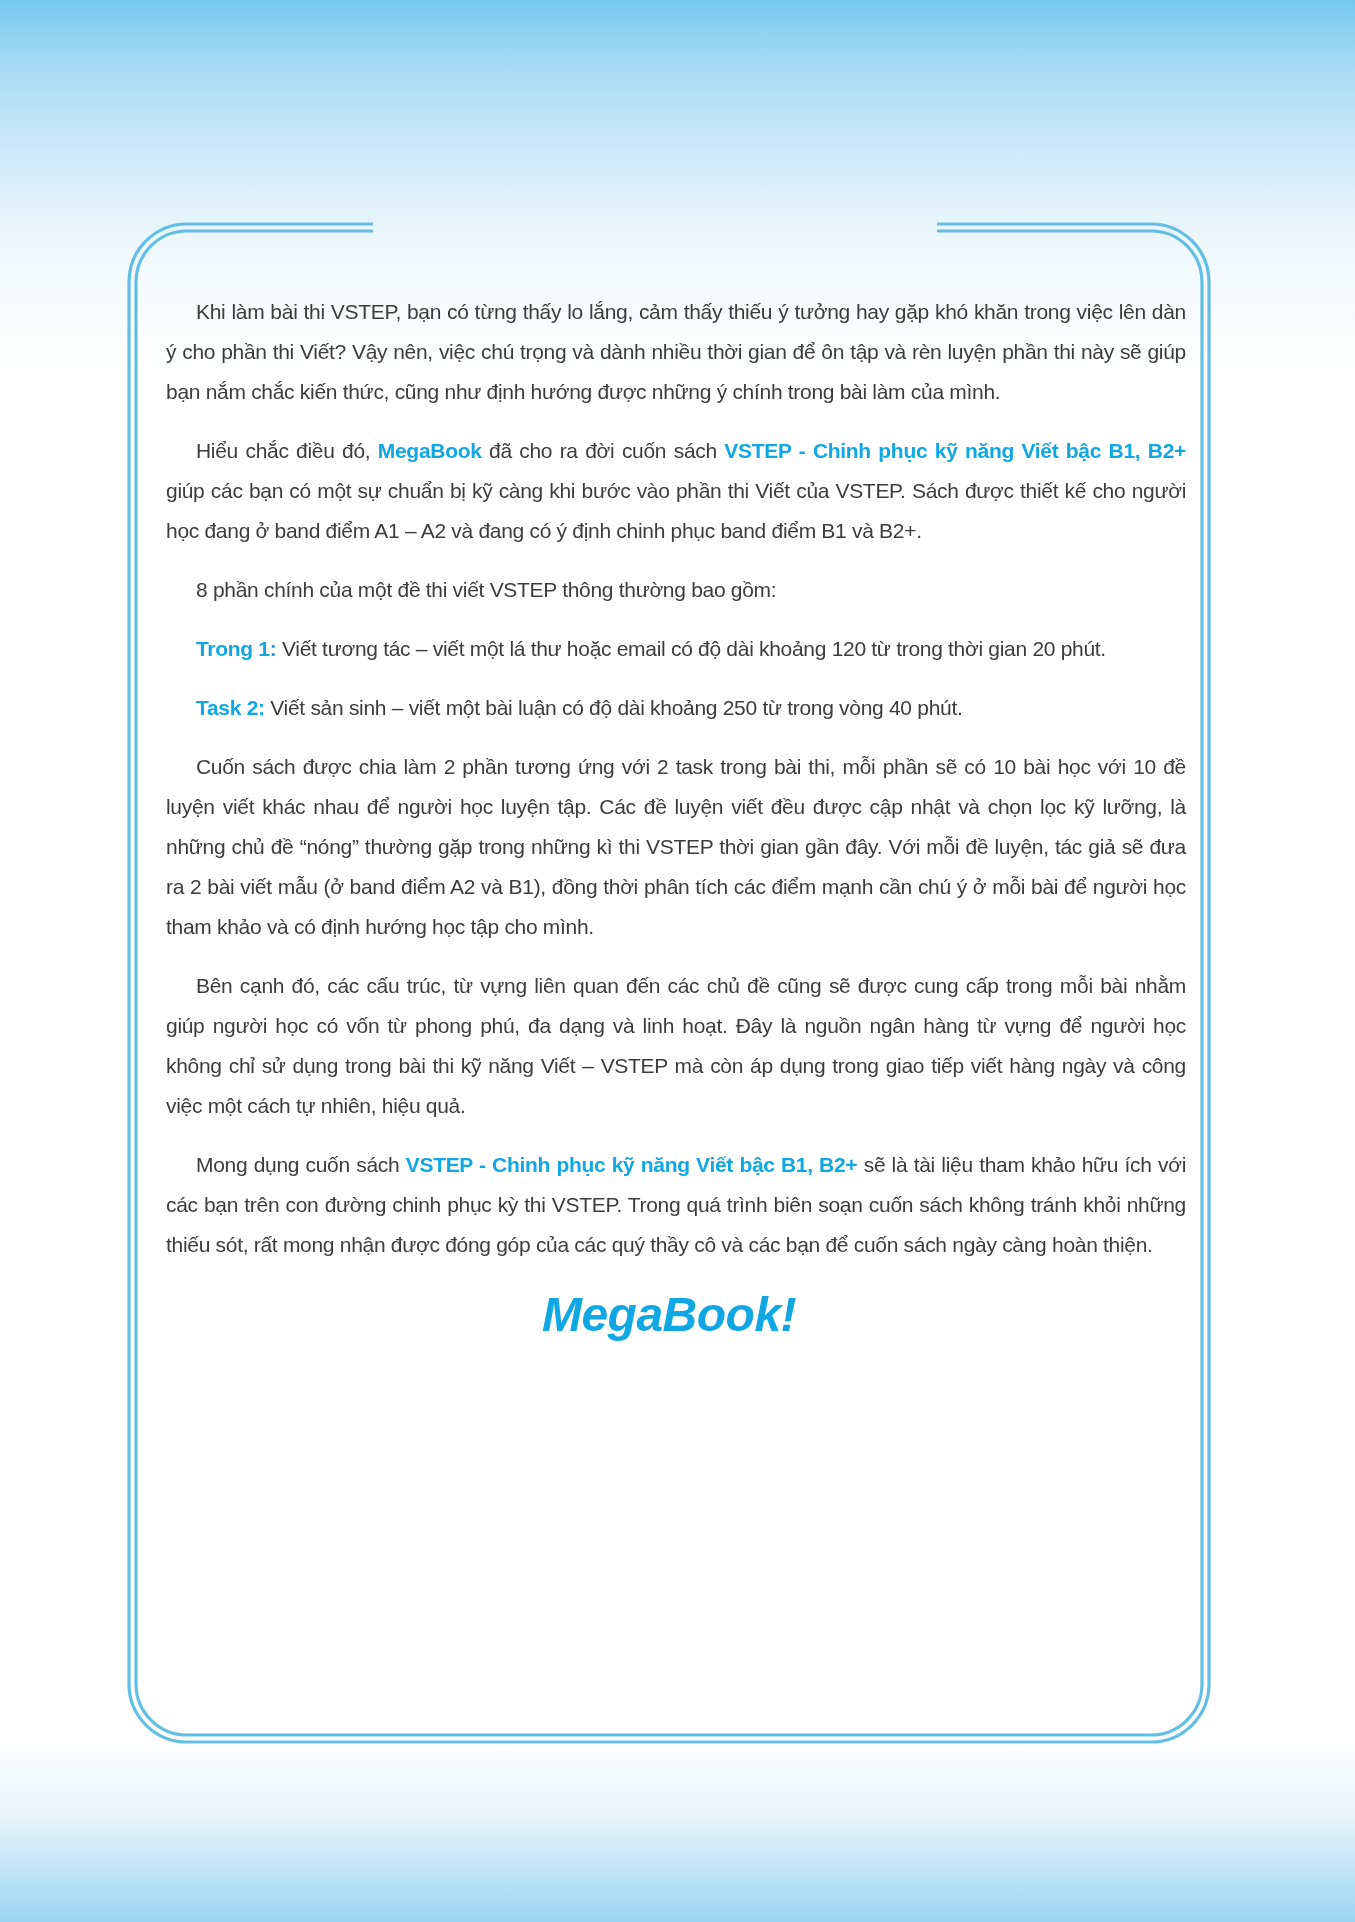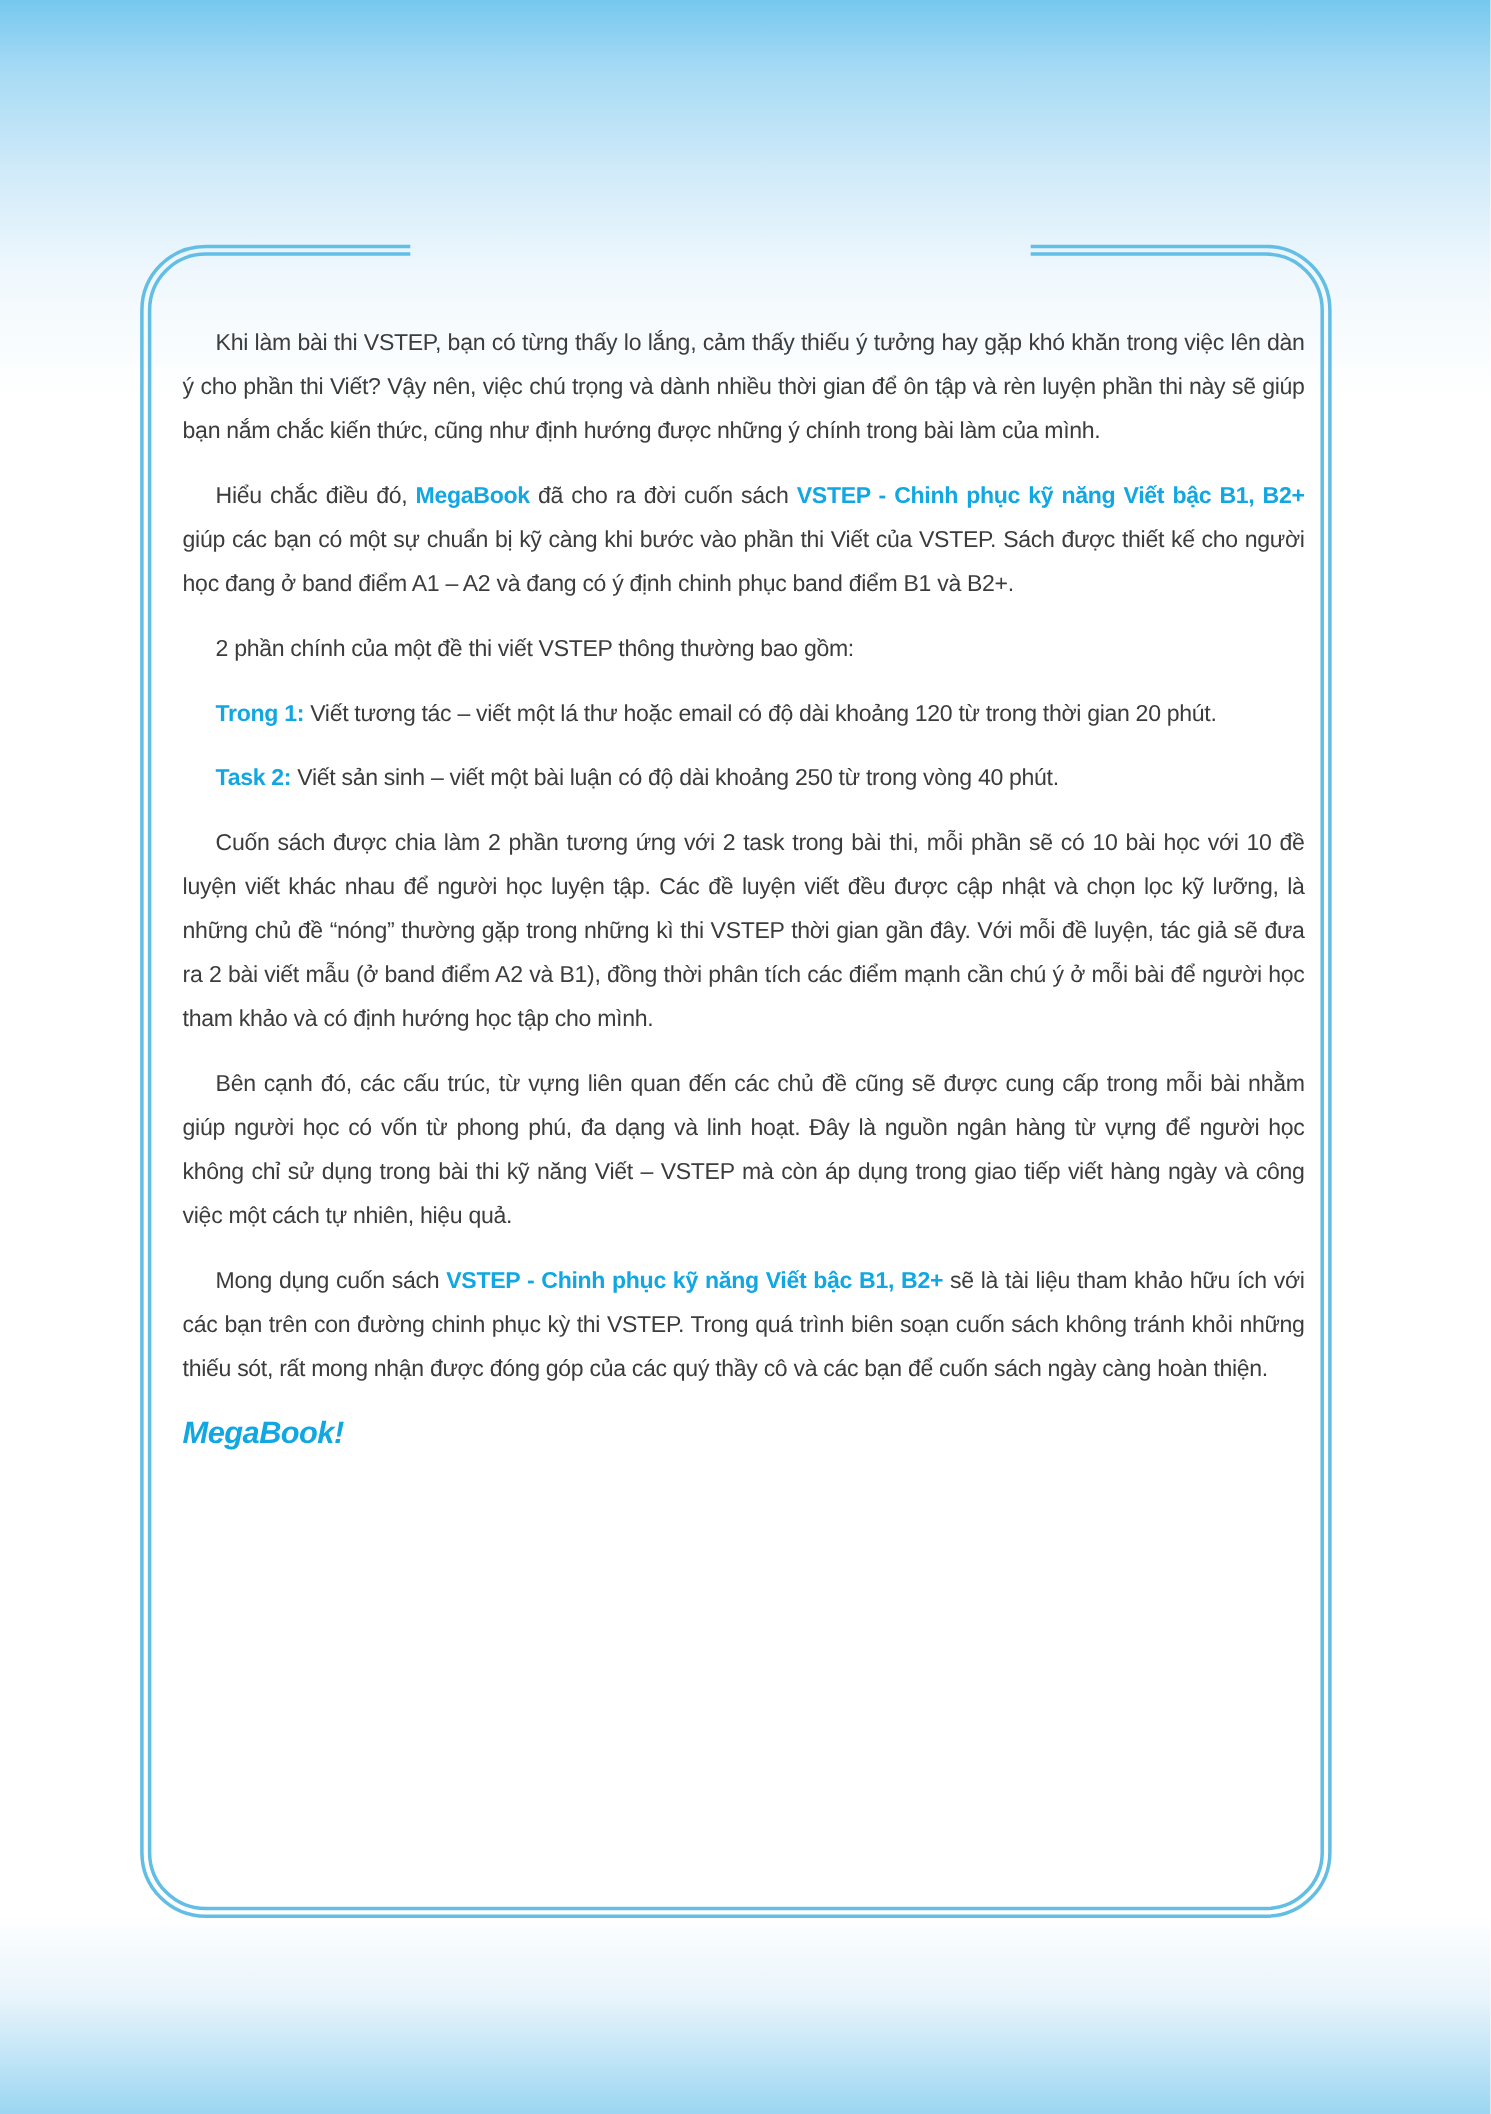--- a/index.html
+++ b/index.html
@@ -45,41 +45,41 @@
   p.para{
     margin:0 0 19px 0;
     font-size:21px;line-height:40px;
     color:var(--body);
     text-align:justify;text-indent:30px;
     letter-spacing:-0.3px;
   }
   p.para .blue{color:var(--accent);font-weight:bold;}
   .signature{
     margin-top:22px;padding-right:14px;
-    text-align:left;
-    font-size:28px;font-weight:bold;font-style:italic;
+    text-align:center;
+    font-size:48px;font-weight:bold;font-style:italic;
     color:var(--accent);letter-spacing:-0.5px;
   }
 </style>
 </head>
 <body>
 
 <div class="page">
 
 
   <svg class="frame-svg" width="1355" height="1922" viewBox="0 0 1355 1922" fill="none" xmlns="http://www.w3.org/2000/svg">
     <path d="M937 224 H1151 A58 58 0 0 1 1209 282 V1684 A58 58 0 0 1 1151 1742 H187 A58 58 0 0 1 129 1684 V282 A58 58 0 0 1 187 224 H373" stroke="#63BEE5" stroke-width="3.2" fill="none"></path>
     <path d="M937 231 H1151 A51 51 0 0 1 1202 282 V1684 A51 51 0 0 1 1151 1735 H187 A51 51 0 0 1 136 1684 V282 A51 51 0 0 1 187 231 H373" stroke="#63BEE5" stroke-width="3.2" fill="none"></path>
   </svg>
 
   <div class="content">
     <div id="paragraphs">
         <p class="para"><span>Khi làm bài thi VSTEP, bạn có từng thấy lo lắng, cảm thấy thiếu ý tưởng hay gặp khó khăn trong việc lên dàn ý cho phần thi Viết? Vậy nên, việc chú trọng và dành nhiều thời gian để ôn tập và rèn luyện phần thi này sẽ giúp bạn nắm chắc kiến thức, cũng như định hướng được những ý chính trong bài làm của mình.</span></p>
         <p class="para"><span>Hiểu chắc điều đó, </span><span class="blue">MegaBook</span><span> đã cho ra đời cuốn sách </span><span class="blue">VSTEP - Chinh phục kỹ năng Viết bậc B1, B2+</span><span> giúp các bạn có một sự chuẩn bị kỹ càng khi bước vào phần thi Viết của VSTEP. Sách được thiết kế cho người học đang ở band điểm A1 – A2 và đang có ý định chinh phục band điểm B1 và B2+.</span></p>
-        <p class="para"><span>2 phần chính của một đề thi viết VSTEP thông thường bao gồm:</span></p>
+        <p class="para"><span>8 phần chính của một đề thi viết VSTEP thông thường bao gồm:</span></p>
         <p class="para"><span class="blue">Trong 1:</span><span> Viết tương tác – viết một lá thư hoặc email có độ dài khoảng 120 từ trong thời gian 20 phút.</span></p>
         <p class="para"><span class="blue">Task 2:</span><span> Viết sản sinh – viết một bài luận có độ dài khoảng 250 từ trong vòng 40 phút.</span></p>
         <p class="para"><span>Cuốn sách được chia làm 2 phần tương ứng với 2 task trong bài thi, mỗi phần sẽ có 10 bài học với 10 đề luyện viết khác nhau để người học luyện tập. Các đề luyện viết đều được cập nhật và chọn lọc kỹ lưỡng, là những chủ đề “nóng” thường gặp trong những kì thi VSTEP thời gian gần đây. Với mỗi đề luyện, tác giả sẽ đưa ra 2 bài viết mẫu (ở band điểm A2 và B1), đồng thời phân tích các điểm mạnh cần chú ý ở mỗi bài để người học tham khảo và có định hướng học tập cho mình.</span></p>
         <p class="para"><span>Bên cạnh đó, các cấu trúc, từ vựng liên quan đến các chủ đề cũng sẽ được cung cấp trong mỗi bài nhằm giúp người học có vốn từ phong phú, đa dạng và linh hoạt. Đây là nguồn ngân hàng từ vựng để người học không chỉ sử dụng trong bài thi kỹ năng Viết – VSTEP mà còn áp dụng trong giao tiếp viết hàng ngày và công việc một cách tự nhiên, hiệu quả.</span></p>
         <p class="para"><span>Mong dụng cuốn sách </span><span class="blue">VSTEP - Chinh phục kỹ năng Viết bậc B1, B2+</span><span> sẽ là tài liệu tham khảo hữu ích với các bạn trên con đường chinh phục kỳ thi VSTEP. Trong quá trình biên soạn cuốn sách không tránh khỏi những thiếu sót, rất mong nhận được đóng góp của các quý thầy cô và các bạn để cuốn sách ngày càng hoàn thiện.</span></p>
       </div>
     <div class="signature">MegaBook!</div>
   </div>
 
 </div>

